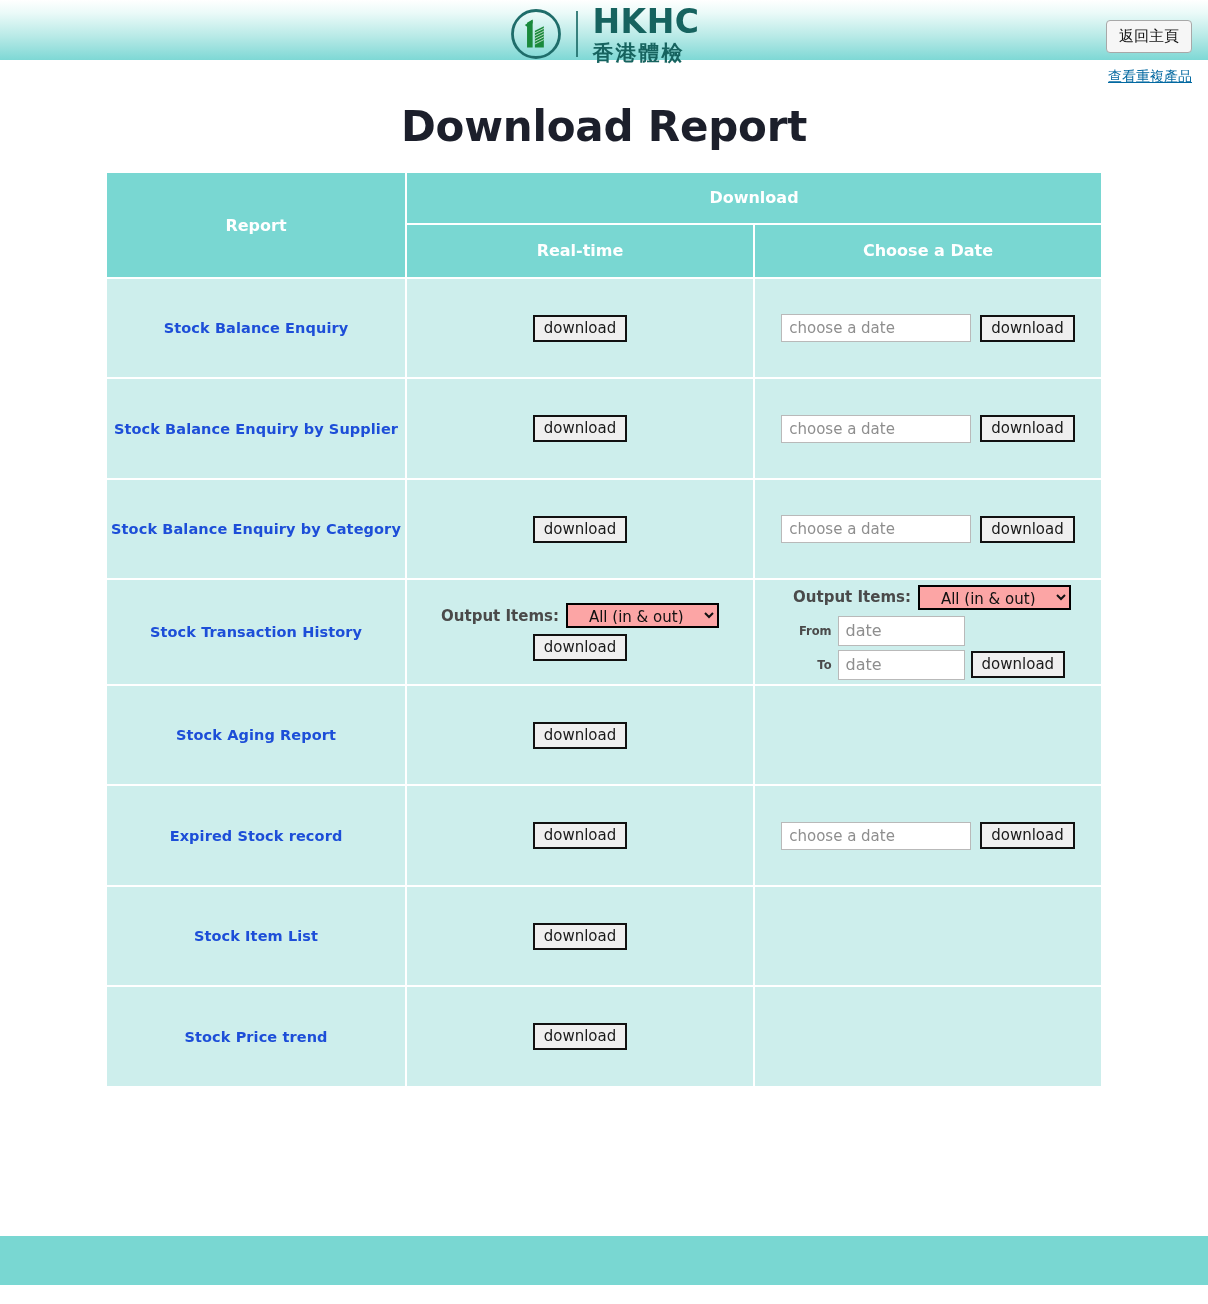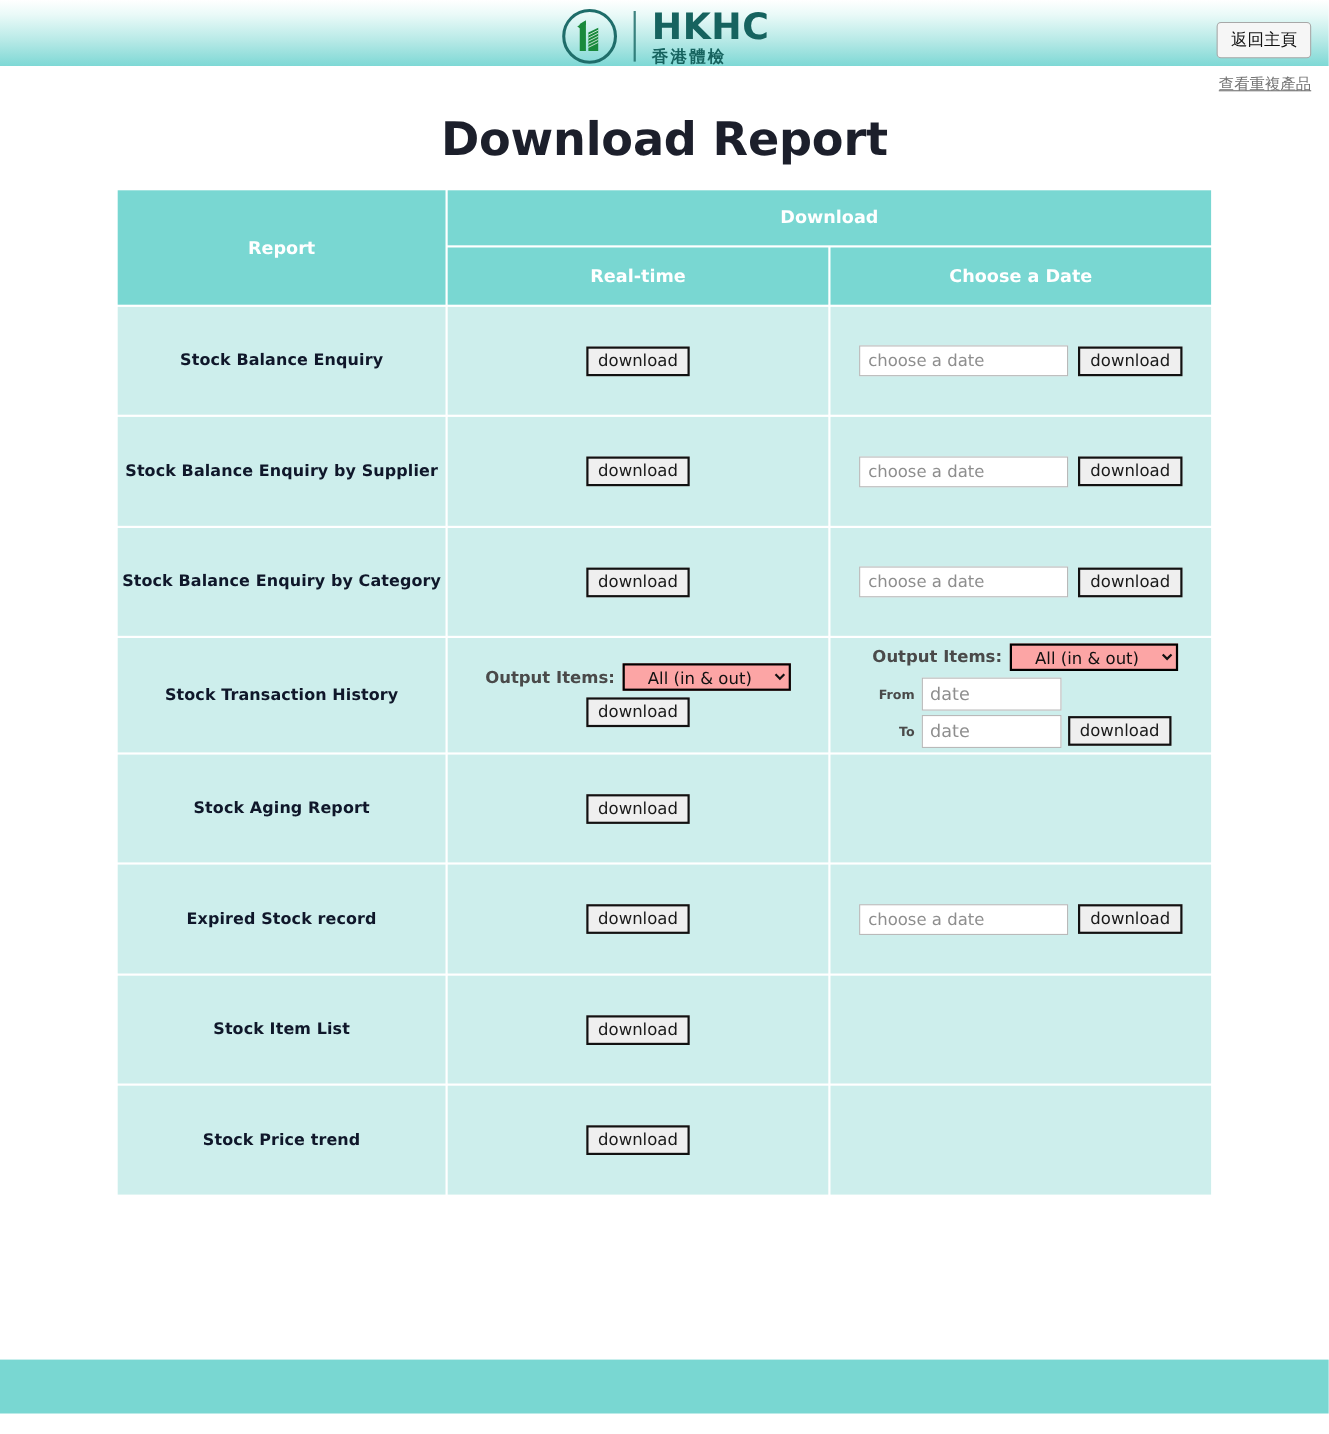--- a/index.html
+++ b/index.html
@@ -45,21 +45,21 @@
   }
   .logo-en {
     font-family: "DejaVu Sans", sans-serif;
     font-size: 33px;
     font-weight: bold;
     letter-spacing: .5px;
     color: #16635f;
   }
   .logo-zh {
     font-family: Liberation Sans, sans-serif;
-    font-size: 15px;
+    font-size: 21px;
     font-weight: bold;
     letter-spacing: 2px;
     color: #16635f;
     margin-top: 4px;
   }
   .home-btn {
     position: absolute;
     right: 16px;
     top: 20px;
     background: #f6f6f6;
@@ -77,21 +77,21 @@
   
   .dup-link-row {
     width: 1208px;
     text-align: right;
     padding: 6px 16px 0 0;
     height: 28px;
   }
   .dup-link {
     font-family: Liberation Sans, sans-serif;
     font-size: 14px;
-    color: #737373;
+    color: #0369a1;
     text-decoration: underline;
     cursor: pointer;
   }
 
   
   .page-title {
     text-align: center;
     font-family: "DejaVu Sans", sans-serif;
     font-size: 42px;
     font-weight: bold;
@@ -133,21 +133,21 @@
   th.col-rt { width: 348px; margin-top: 32px; }
   th.col-date { width: 348px; }
   .th-report { height: 104px; }
   .th-download { height: 48px; }
   .th-sub { height: 50px; }
 
   td.report-name {
     font-family: "DejaVu Sans", sans-serif;
     font-size: 14.5px;
     font-weight: bold;
-    color: #0f172a;
+    color: #1d4ed8;
     letter-spacing: .1px;
   }
   tr.data-row td { height: 98px; }
 
   
   .dl-btn {
     font-family: "DejaVu Sans", sans-serif;
     font-size: 15px;
     color: #1a1a1a;
     background: #efefef;

